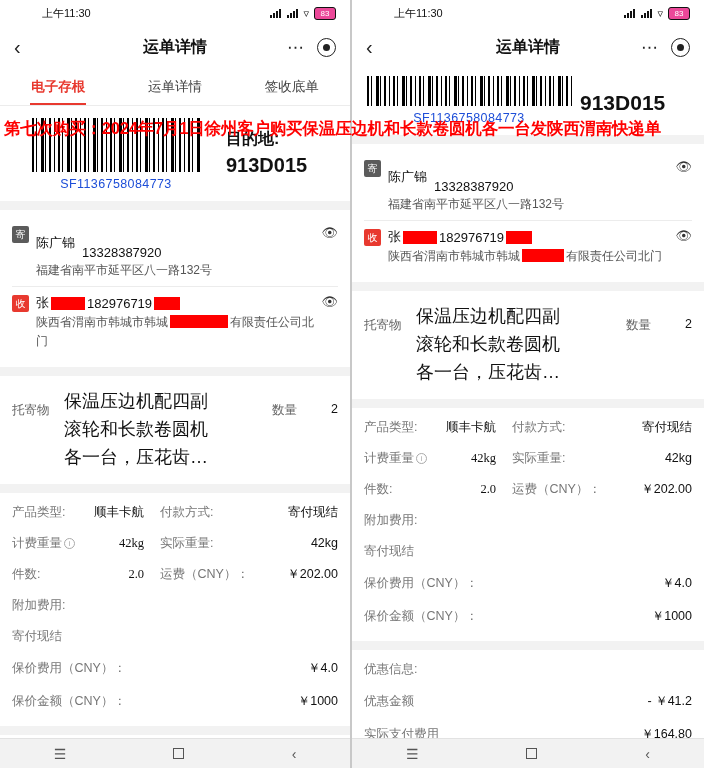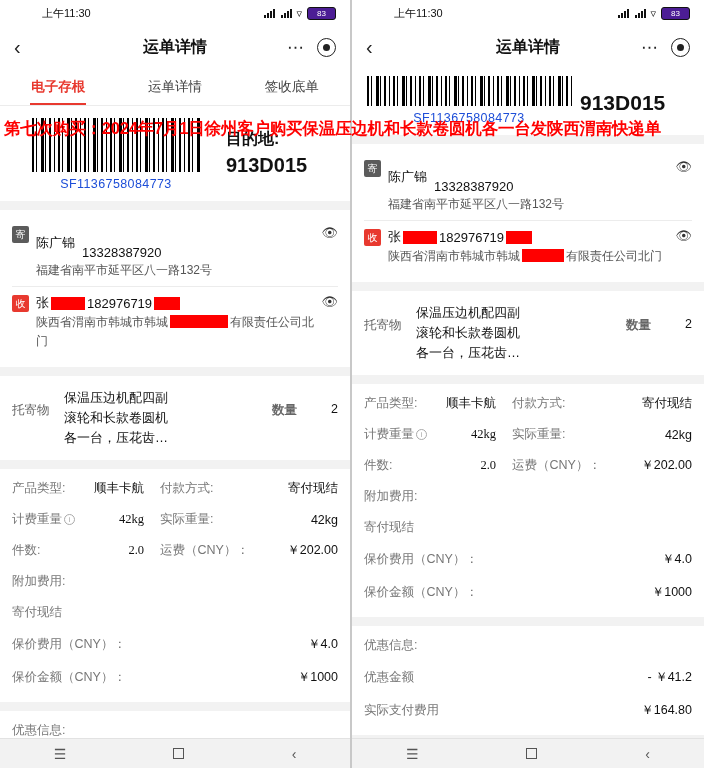--- a/index.html
+++ b/index.html
@@ -37,23 +37,23 @@
   .sig { display: flex; align-items: flex-end; gap: 1px; height: 10px; }
   .sig i { display: block; width: 2px; background: #111; }
   .sig i:nth-child(1) { height: 3px; }
   .sig i:nth-child(2) { height: 5px; }
   .sig i:nth-child(3) { height: 7px; }
   .sig i:nth-child(4) { height: 9px; }
   .sig2 { margin-left: 1px; }
   .wifi { font-size: 11px; line-height: 1; }
   .batt {
     border: 1px solid #111; border-radius: 3px;
-    font-size: 8px; padding: 0 9px; line-height: 11px;
+    font-size: 8px; padding: 0 2px; line-height: 11px;
     min-width: 22px; text-align: center;
-    background: #4c1d95; color: #fff;
+    background: #ec4899; color: #fff;
   }
 
   
   .navbar {
     height: 42px;
     background: #ffffff;
     display: flex;
     align-items: center;
     padding: 0 14px;
     flex: none;
@@ -139,22 +139,22 @@
     vertical-align: -2px;
   }
   .eye {
     width: 18px; flex: none; text-align: right; color: #333; font-size: 13px;
   }
   .sep { height: 1px; background: #ececec; margin: 0 12px; }
 
   
   .goods { display: flex; padding: 12px 12px; align-items: flex-start; }
   .goods-label { width: 52px; font-size: 12.5px; color: #666; flex: none; padding-top: 14px;}
-  .goods-desc { flex: 1; font-size: 13px; color: #111; line-height: 1.55; }
-  .goods-qty-label { font-size: 12.5px; color: #666; width: 44px; padding-top: 14px; flex: none; font-weight: bold; }
+  .goods-desc { flex: 1; font-size: 18px; color: #111; line-height: 1.55; }
+  .goods-qty-label { font-size: 12.5px; color: #666; width: 44px; padding-top: 14px; flex: none; }
   .goods-qty { font-size: 12.5px; color: #111; padding-top: 14px; width: 22px; text-align: right; flex: none;}
 
   
   .info { padding: 4px 12px 8px 12px; }
   .row {
     display: flex; align-items: center; font-size: 12.5px;
     padding: 7px 0; color: #111;
   }
   .row .k { color: #777; }
   .row .v { color: #111; }

